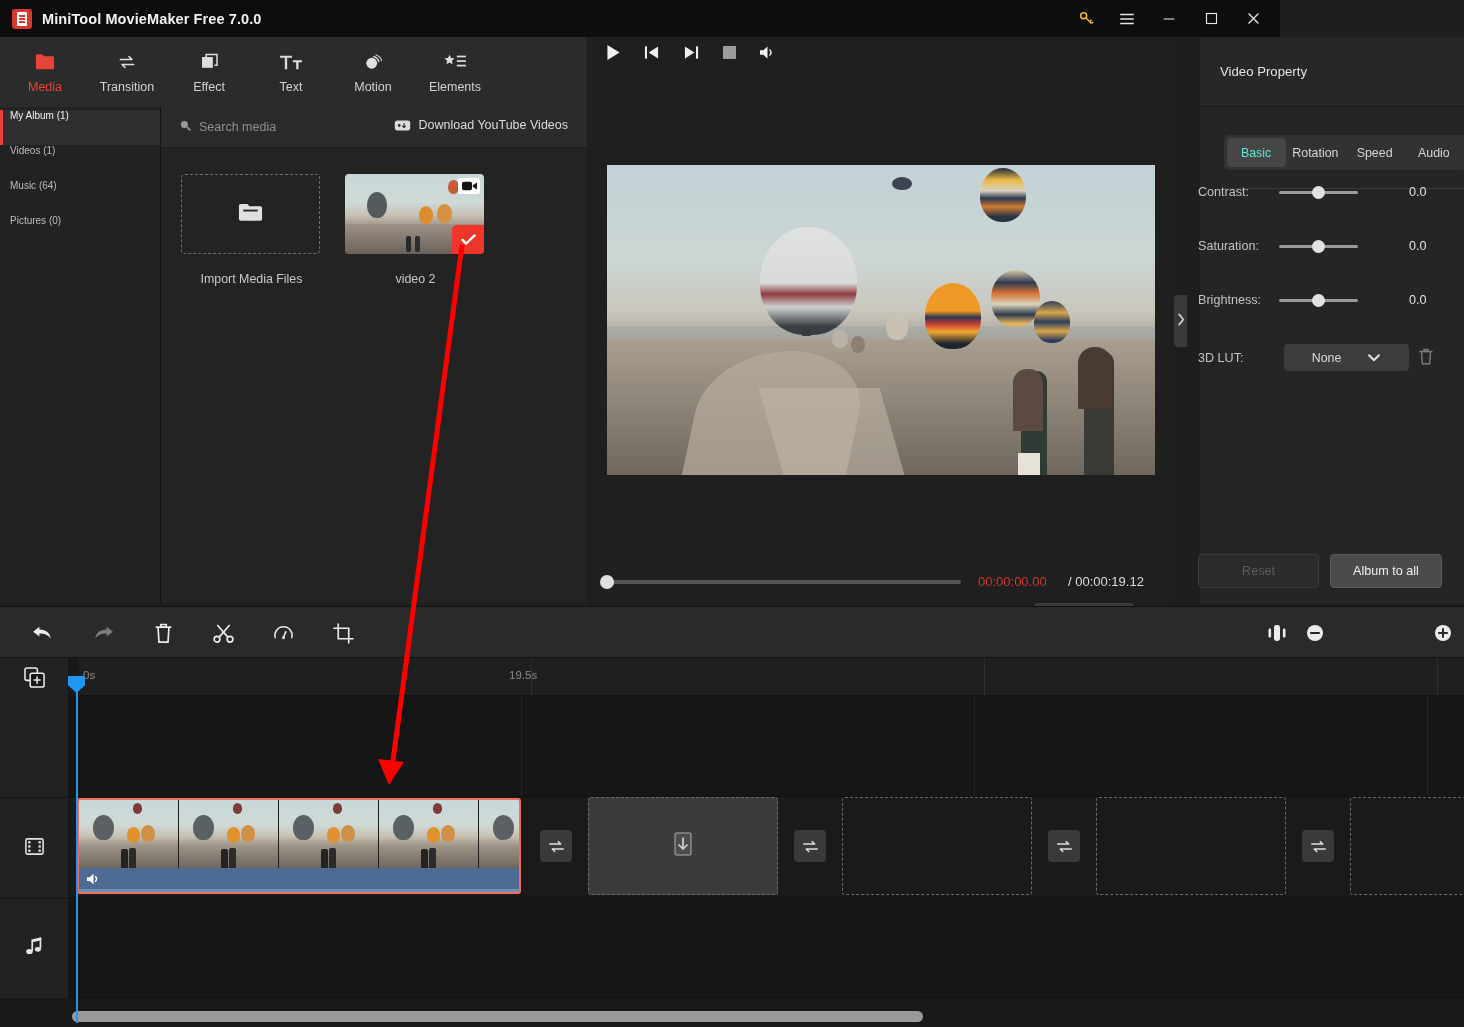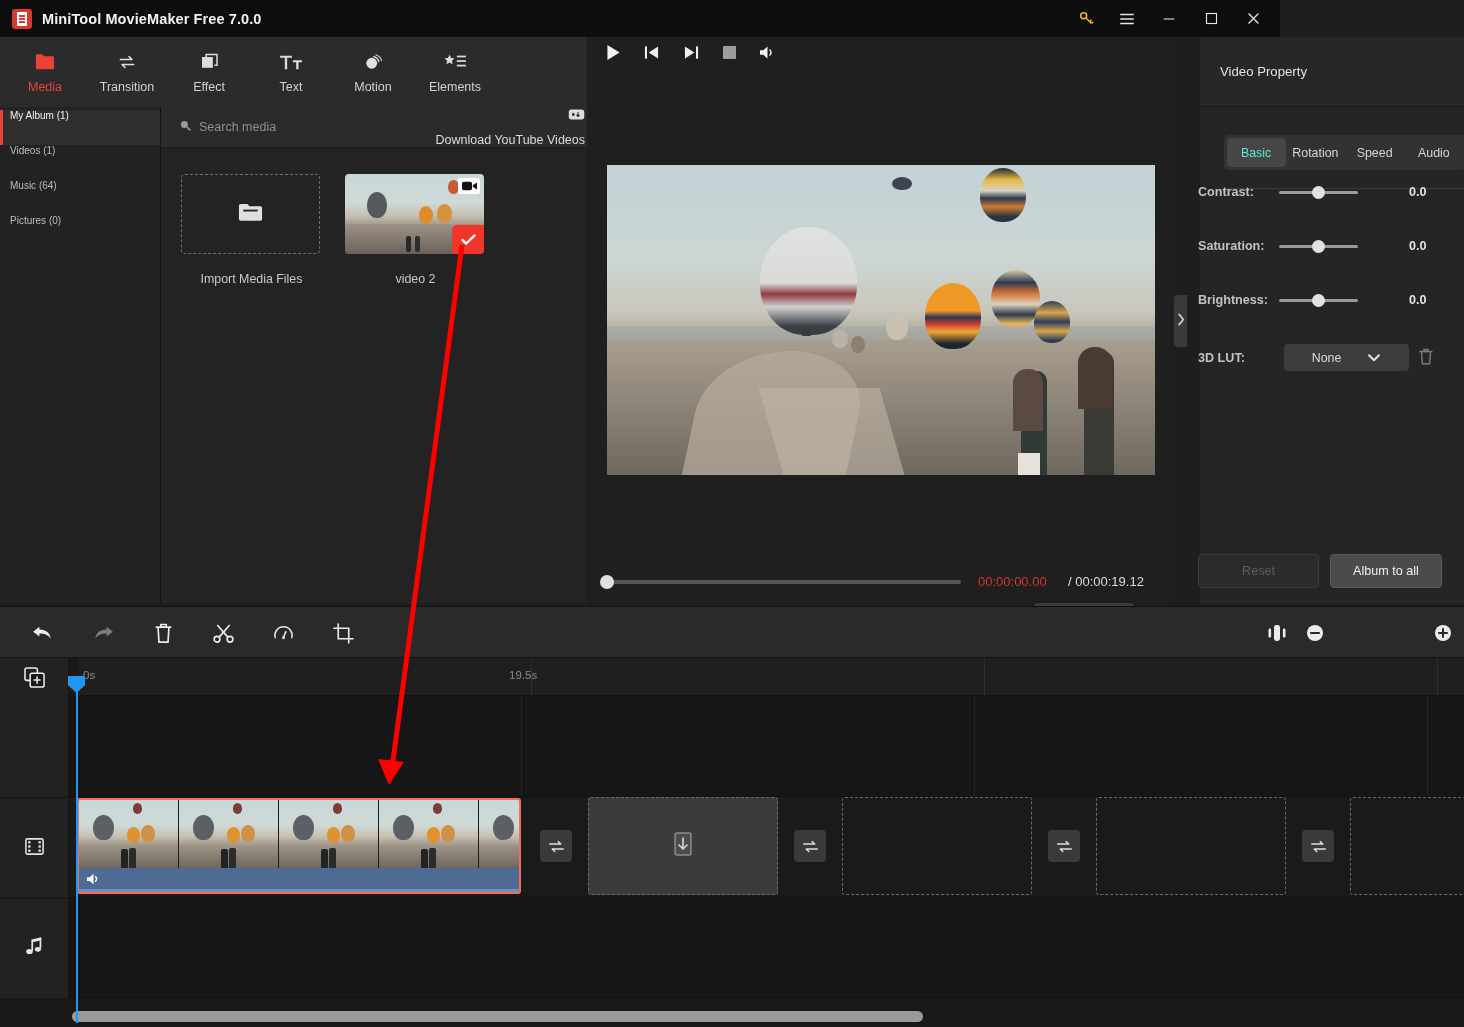--- a/index.html
+++ b/index.html
@@ -70,21 +70,21 @@
   .mediapanel {
     position:absolute; left:161px; top:107px; width:426px; height:497px;
     background:#232323;
   }
   .media-top {
     height:41px; background:#2b2b2b; display:flex; align-items:center;
     border-bottom:1px solid #1b1b1b;
   }
   .search-box { display:flex; align-items:center; gap:7px; margin-left:18px; }
   .search-box .ph { font-size:12.5px; color:#8f8f8f; }
-  .dl-yt { display:flex; align-items:flex-end; gap:8px; margin-left:auto; margin-right:2px;flex-direction:column; }
+  .dl-yt { display:flex; align-items:flex-start; gap:8px; margin-left:auto; margin-right:19px; }
   .dl-yt .lb { font-size:12.5px; color:#dcdcdc; }
 
   .media-grid { padding:26px 0 0 20px; display:flex; gap:23px; }
   .media-cell { width:141px; }
   .import-box {
     width:139px; height:80px; border:1px dashed #6e6e6e; border-radius:4px;
     display:flex; align-items:center; justify-content:center;
   }
   .media-label { text-align:center; font-size:12.4px; color:#c9c9c9; margin-top:18px; }
   .thumb-wrap {
@@ -143,21 +143,21 @@
   .rp-head .ttl { margin-left:20px; font-size:13.2px; color:#e2e2e2; }
   .rp-tabs {
     margin:28px auto 0 auto; width:243px; height:35px; background:#323232; border-radius:5px;
     display:flex; align-items:center; padding:3px;
   }
   .rp-tab { flex:1; height:29px; display:flex; align-items:center; justify-content:center;
     font-size:12.4px; color:#d6d6d6; border-radius:4px; }
   .rp-tab.active { background:#464646; color:#5eead4;justify-content:center; }
   .rp-sep { width:243px; height:1px; background:#3a3a3a; margin:18px auto 0 auto; }
 
-  .prop-row { position:absolute; left:0; width:290px; height:24px; display:flex; align-items:center;font-weight:bold; }
+  .prop-row { position:absolute; left:0; width:290px; height:24px; display:flex; align-items:center; }
   .prop-lbl { position:absolute; left:24px; font-size:12.6px; color:#c2c2c2; }
   .pr-track { position:absolute; left:105px; width:79px; height:3px; background:#9a9a9a; border-radius:2px; }
   .pr-knob { position:absolute; left:138px; width:13px; height:13px; border-radius:50%; background:#e2e2e2; }
   .pr-val { position:absolute; left:235px; font-size:12.6px; color:#e3e3e3; }
 
   .lut-sel {
     position:absolute; left:1284px; top:344px; width:125px; height:27px; background:#3c3c3c;
     border-radius:4px; display:flex; align-items:center; justify-content:center; gap:26px;
     font-size:12.4px; color:#dcdcdc;
   }

